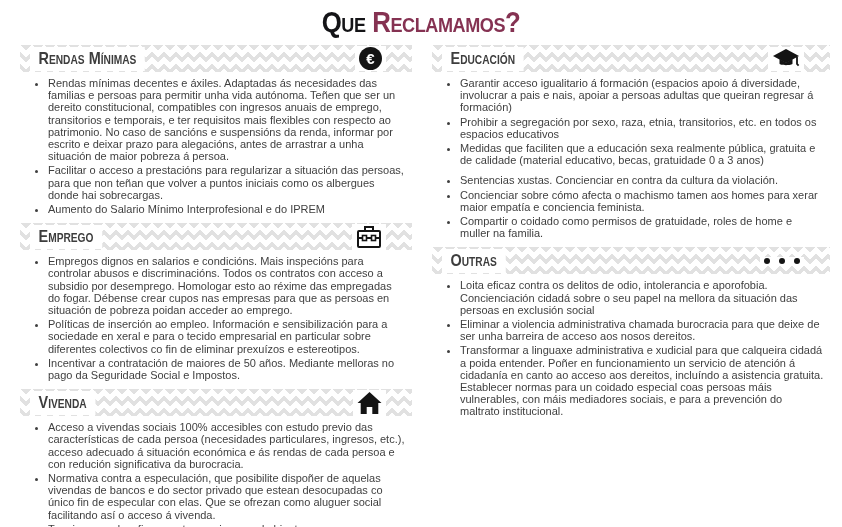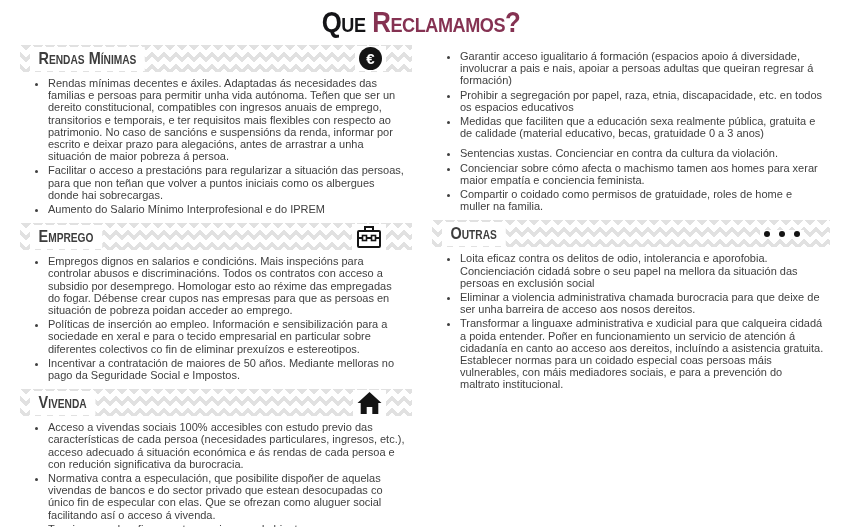--- a/index.html
+++ b/index.html
@@ -143,23 +143,33 @@
           <li>Normativa contra a especulación, que posibilite dispoñer de aquelas vivendas de bancos e do sector privado que estean desocupadas co único fin de especular con elas. Que se ofrezan como aluguer social facilitando así o acceso á vivenda.</li>
           <li>Terminar cos desafiuzamentos por impago de hipotecas.</li>
         </ul>
       </div>
 
     </div>
 
     <div class="col-right">
 
       <div class="section">
+        <div class="hdr">
+          <span class="hdr-label">Educación</span>
+          <span class="hdr-icon">
+            <svg width="28" height="22" viewBox="0 0 28 22">
+              <path d="M14 1 L27 8 L14 15 L1 8 Z" fill="#141414"></path>
+              <path d="M7.5 11 v4.5 c0 2.2 13 2.2 13 0 V11 L14 14.5 Z" fill="#141414"></path>
+              <path d="M25 9 v7 l1.6 1.6" fill="none" stroke="#141414" stroke-width="1.8"></path>
+            </svg>
+          </span>
+        </div>
         <ul class="bullets">
           <li>Garantir acceso igualitario á formación (espacios apoio á diversidade, involucrar a pais e nais, apoiar a persoas adultas que queiran regresar á formación)</li>
-          <li>Prohibir a segregación por papel, raza, etnia, discapacidade, etc. en todos os espacios educativos</li>
+          <li>Prohibir a segregación por sexo, raza, etnia, transitorios, etc. en todos os espacios educativos</li>
           <li>Medidas que faciliten que a educación sexa realmente pública, gratuita e de calidade (material educativo, becas, gratuidade 0 a 3 anos)</li>
         </ul>
       </div>
 
       <div class="section">
         <ul class="bullets">
           <li>Sentencias xustas. Concienciar en contra da cultura da violación.</li>
           <li>Concienciar sobre cómo afecta o machismo tamen aos homes para xerar maior empatía e conciencia feminista.</li>
           <li>Compartir o coidado como permisos de gratuidade, roles de home e muller na familia.</li>
         </ul>

